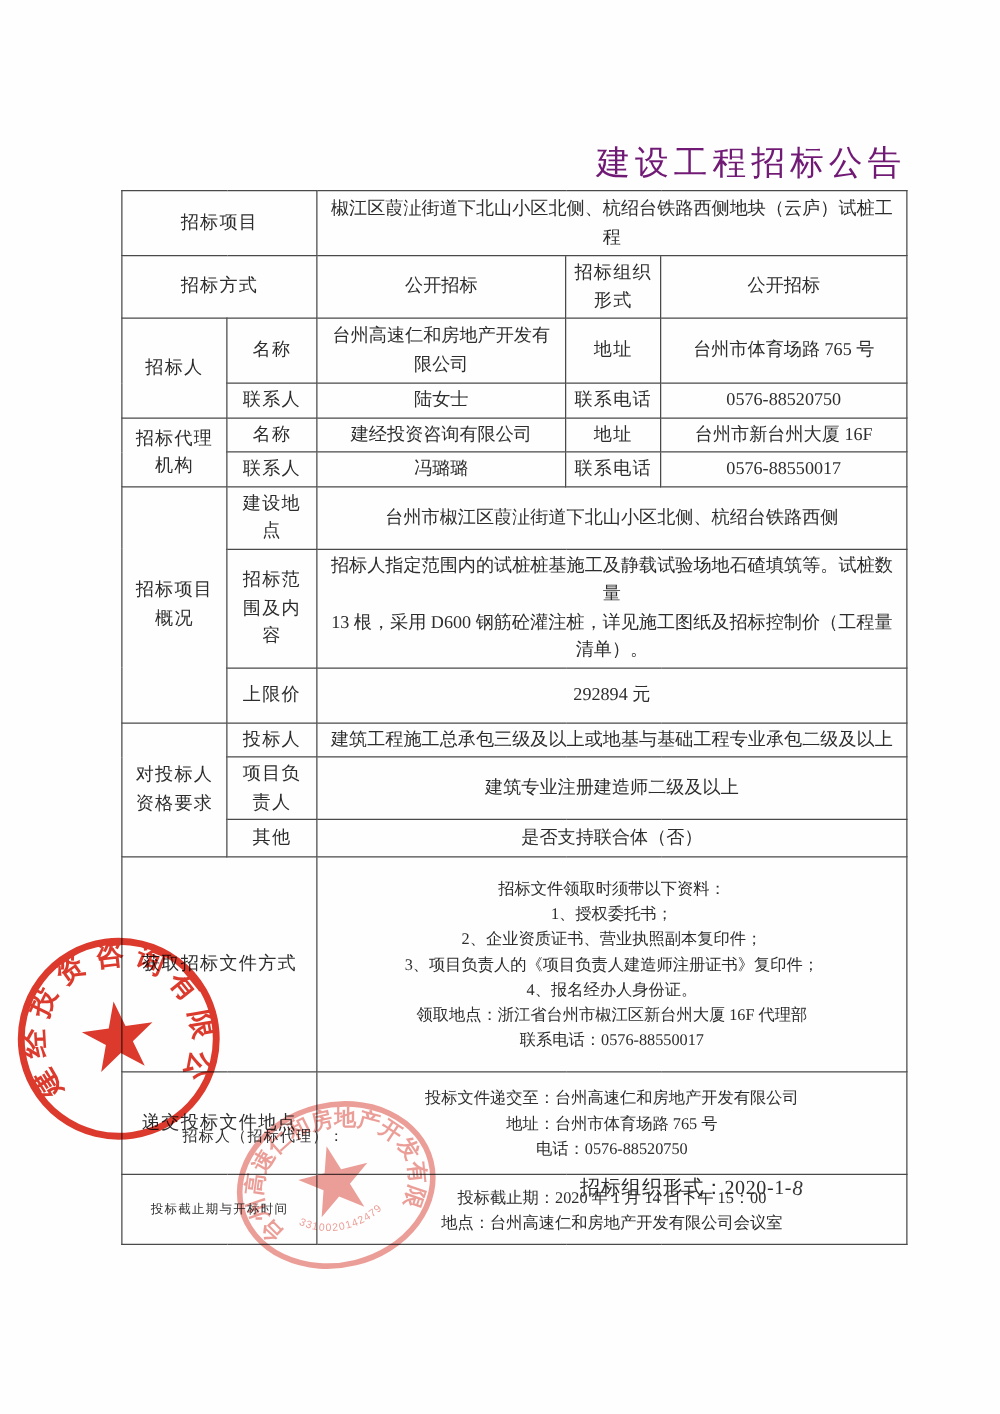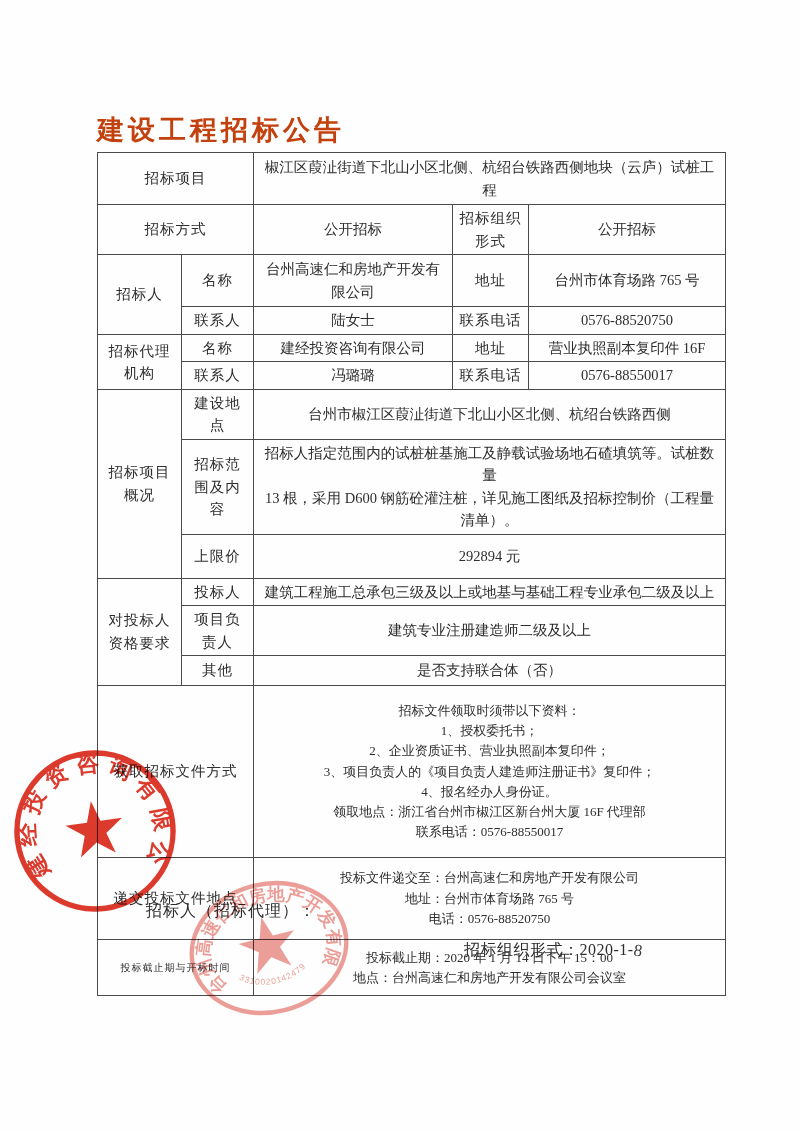--- a/index.html
+++ b/index.html
@@ -9,25 +9,25 @@
     width: 800px;
     height: 1131px;
     background: #fefefe;
     overflow: hidden;
     font-family: "Liberation Serif", "DejaVu Serif", serif;
     color: #2d2d2d;
   }
   .doc-title {
     position: absolute;
     left: 97px; top: 112px; width: 628px;
-    text-align: left;
+    text-align: right;
     font-size: 27px;
-    font-weight: bold;
+    font-weight: normal;
     letter-spacing: 4px;
-    color: #c2410c;
+    color: #701a75;
   }
   table.announcement {
     position: absolute;
     left: 97px; top: 152px;
     width: 628px;
     border-collapse: collapse;
     table-layout: fixed;
     font-size: 14.5px;
   }
   table.announcement td {
@@ -39,21 +39,21 @@
   }
   td.lbl { letter-spacing: 1px; }
   td.val-left { text-align: left; padding-left: 13px; padding-right: 10px; }
   .pre { white-space: pre-line; }
   .nowrap { white-space: nowrap; letter-spacing: 0; padding-left: 2px; padding-right: 2px; font-size: 10px; }
   .scope-cell { text-align: left; padding-left: 10px; padding-right: 8px; line-height: 1.75; }
   .obtain-cell { line-height: 1.72; font-size: 13px; }
   .sig-line {
     position: absolute;
     left: 146px; top: 901px;
-    font-size: 16px;
+    font-size: 12px;
     letter-spacing: 1px;
   }
   .publish-line {
     position: absolute;
     left: 464px; top: 940px;
     font-size: 16px;
     letter-spacing: 0.5px;
   }
   .hand-digit {
     display: inline-block;
@@ -106,21 +106,21 @@
         <td class="lbl">联系人</td>
         <td>陆女士</td>
         <td class="lbl">联系电话</td>
         <td>0576-88520750</td>
       </tr>
       <tr style="height:27px">
         <td rowspan="2" class="lbl">招标代理机构</td>
         <td class="lbl">名称</td>
         <td>建经投资咨询有限公司</td>
         <td class="lbl">地址</td>
-        <td>营业执照副本复印件 16F</td>
+        <td>台州市新台州大厦 16F</td>
       </tr>
       <tr style="height:27px">
         <td class="lbl">联系人</td>
         <td>冯璐璐</td>
         <td class="lbl">联系电话</td>
         <td>0576-88550017</td>
       </tr>
       <tr style="height:28px">
         <td rowspan="3" class="lbl">招标项目概况</td>
         <td class="lbl">建设地点</td>

